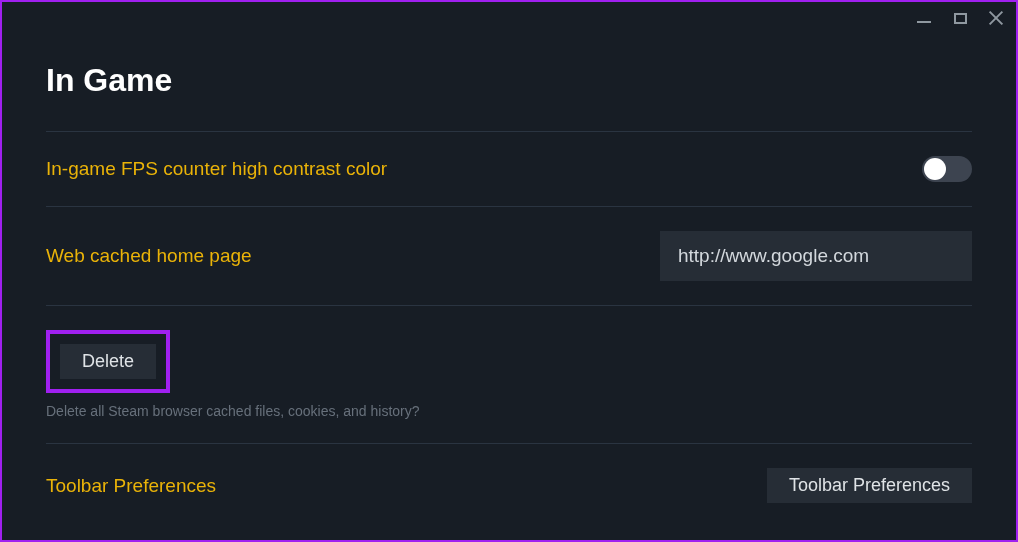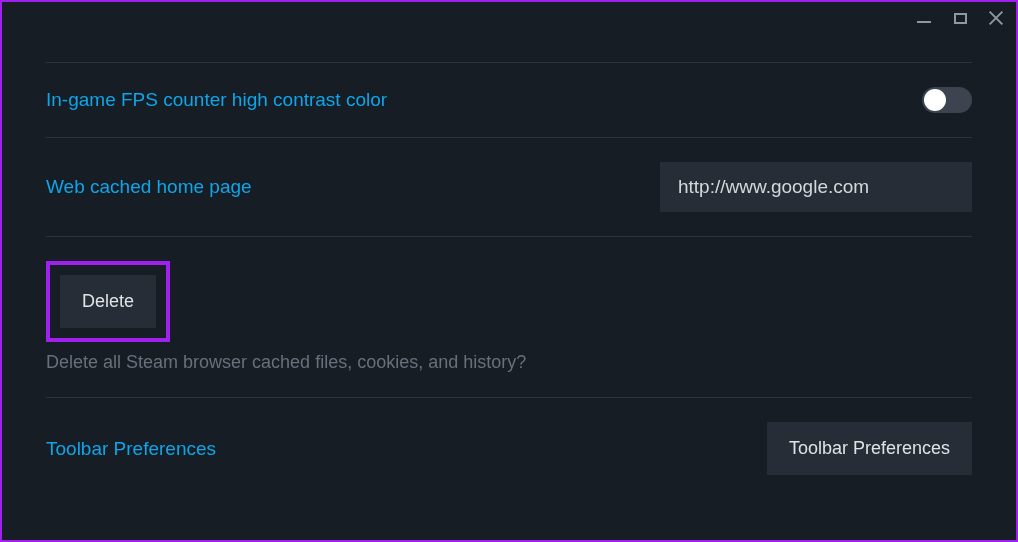--- a/index.html
+++ b/index.html
@@ -81,27 +81,27 @@
     .setting-row {
       display: flex;
       align-items: center;
       justify-content: space-between;
       padding: 24px 0;
     }
     .setting-row.with-desc {
       padding-bottom: 10px;
     }
     .setting-label {
-      color: #0ea5e9;
+      color: #eab308;
       font-size: 19px;
       font-weight: 400;
     }
     .setting-desc {
       color: #67707b;
-      font-size: 18px;
+      font-size: 14px;
       padding-bottom: 24px;
     }
     .toggle {
       width: 50px;
       height: 26px;
       background: #3d4450;
       border-radius: 13px;
       position: relative;
       cursor: pointer;
     }
@@ -120,21 +120,21 @@
       border: none;
       padding: 14px 18px;
       font-size: 19px;
       width: 312px;
       font-family: inherit;
     }
     .btn {
       background: #262d36;
       color: #dfe3e6;
       border: none;
-      padding: 16px 22px;
+      padding: 7px 22px;
       font-size: 18px;
       font-family: inherit;
       cursor: pointer;
     }
     .highlight-box {
       border: 4px solid #a020f0;
       padding: 10px;
       display: inline-block;
     }
   </style>
@@ -148,20 +148,21 @@
       </div>
     <div class="win-btn">
         <div class="win-maximize"></div>
       </div>
     <div class="win-btn">
         <div class="win-close"></div>
       </div>
   </div>
 
   <div class="content">
+    <h1 class="page-title">In Game</h1>
     <div class="divider"></div>
 
     <div class="setting-row">
       <div class="setting-label">In-game FPS counter high contrast color</div>
       <div class="toggle">
         <div class="toggle-knob"></div>
       </div>
     </div>
     <div class="divider"></div>
 

